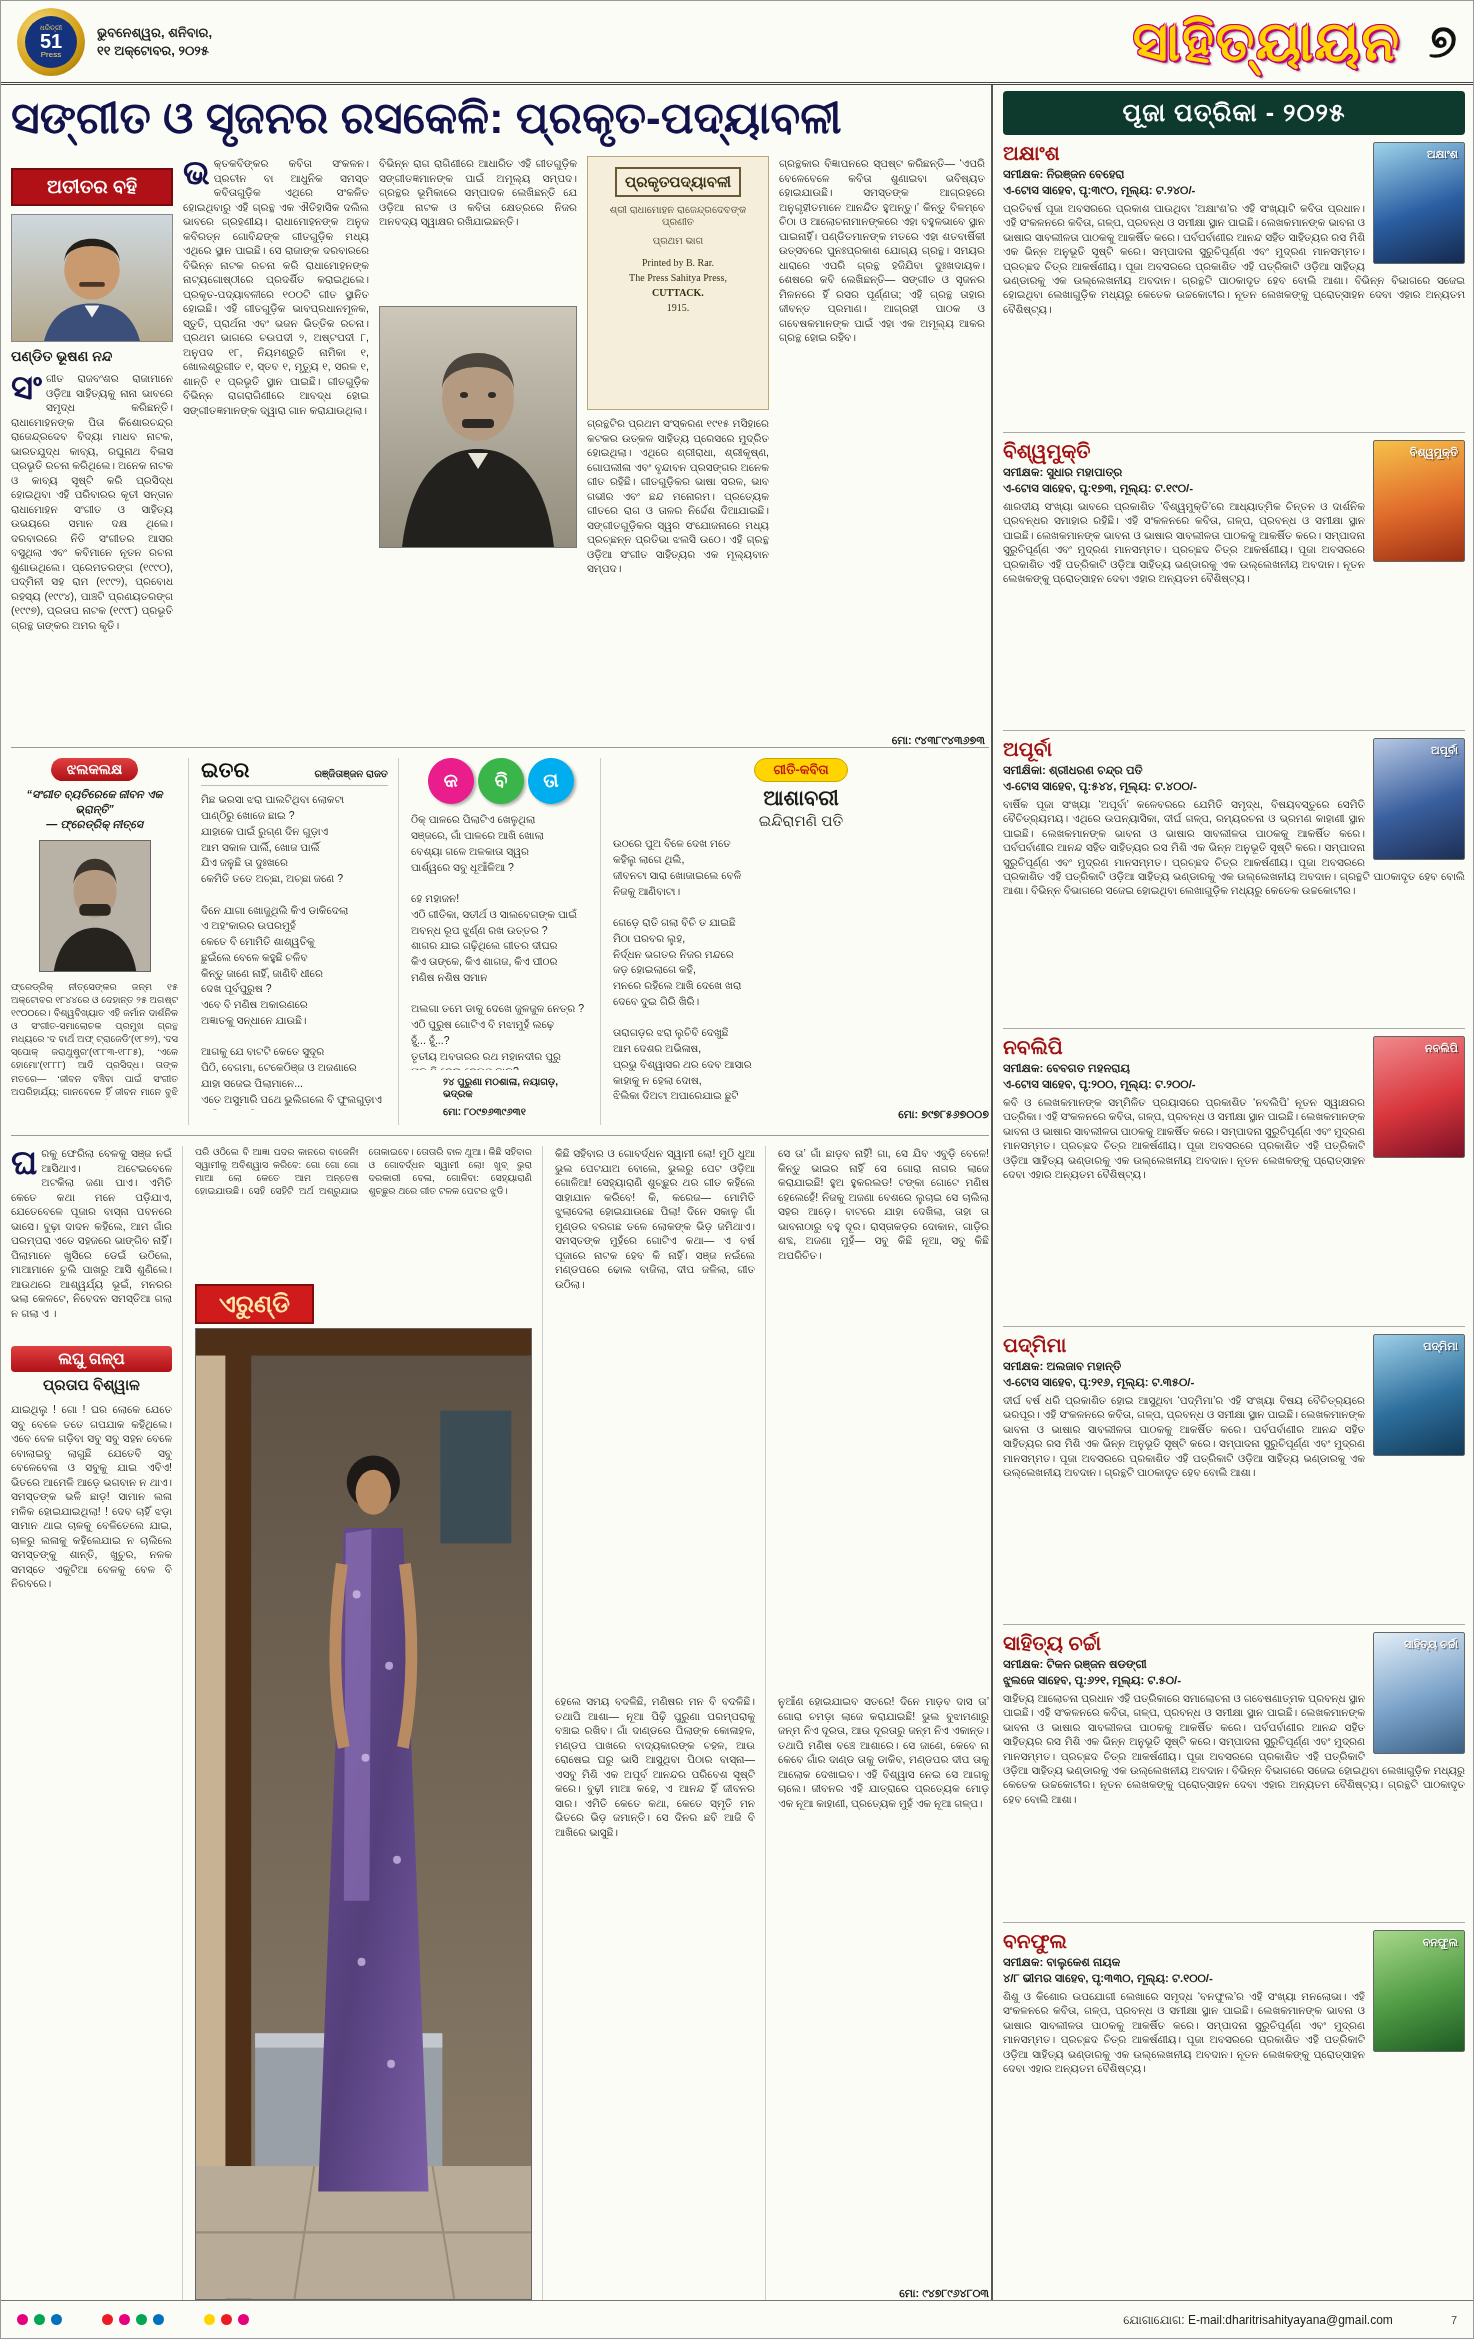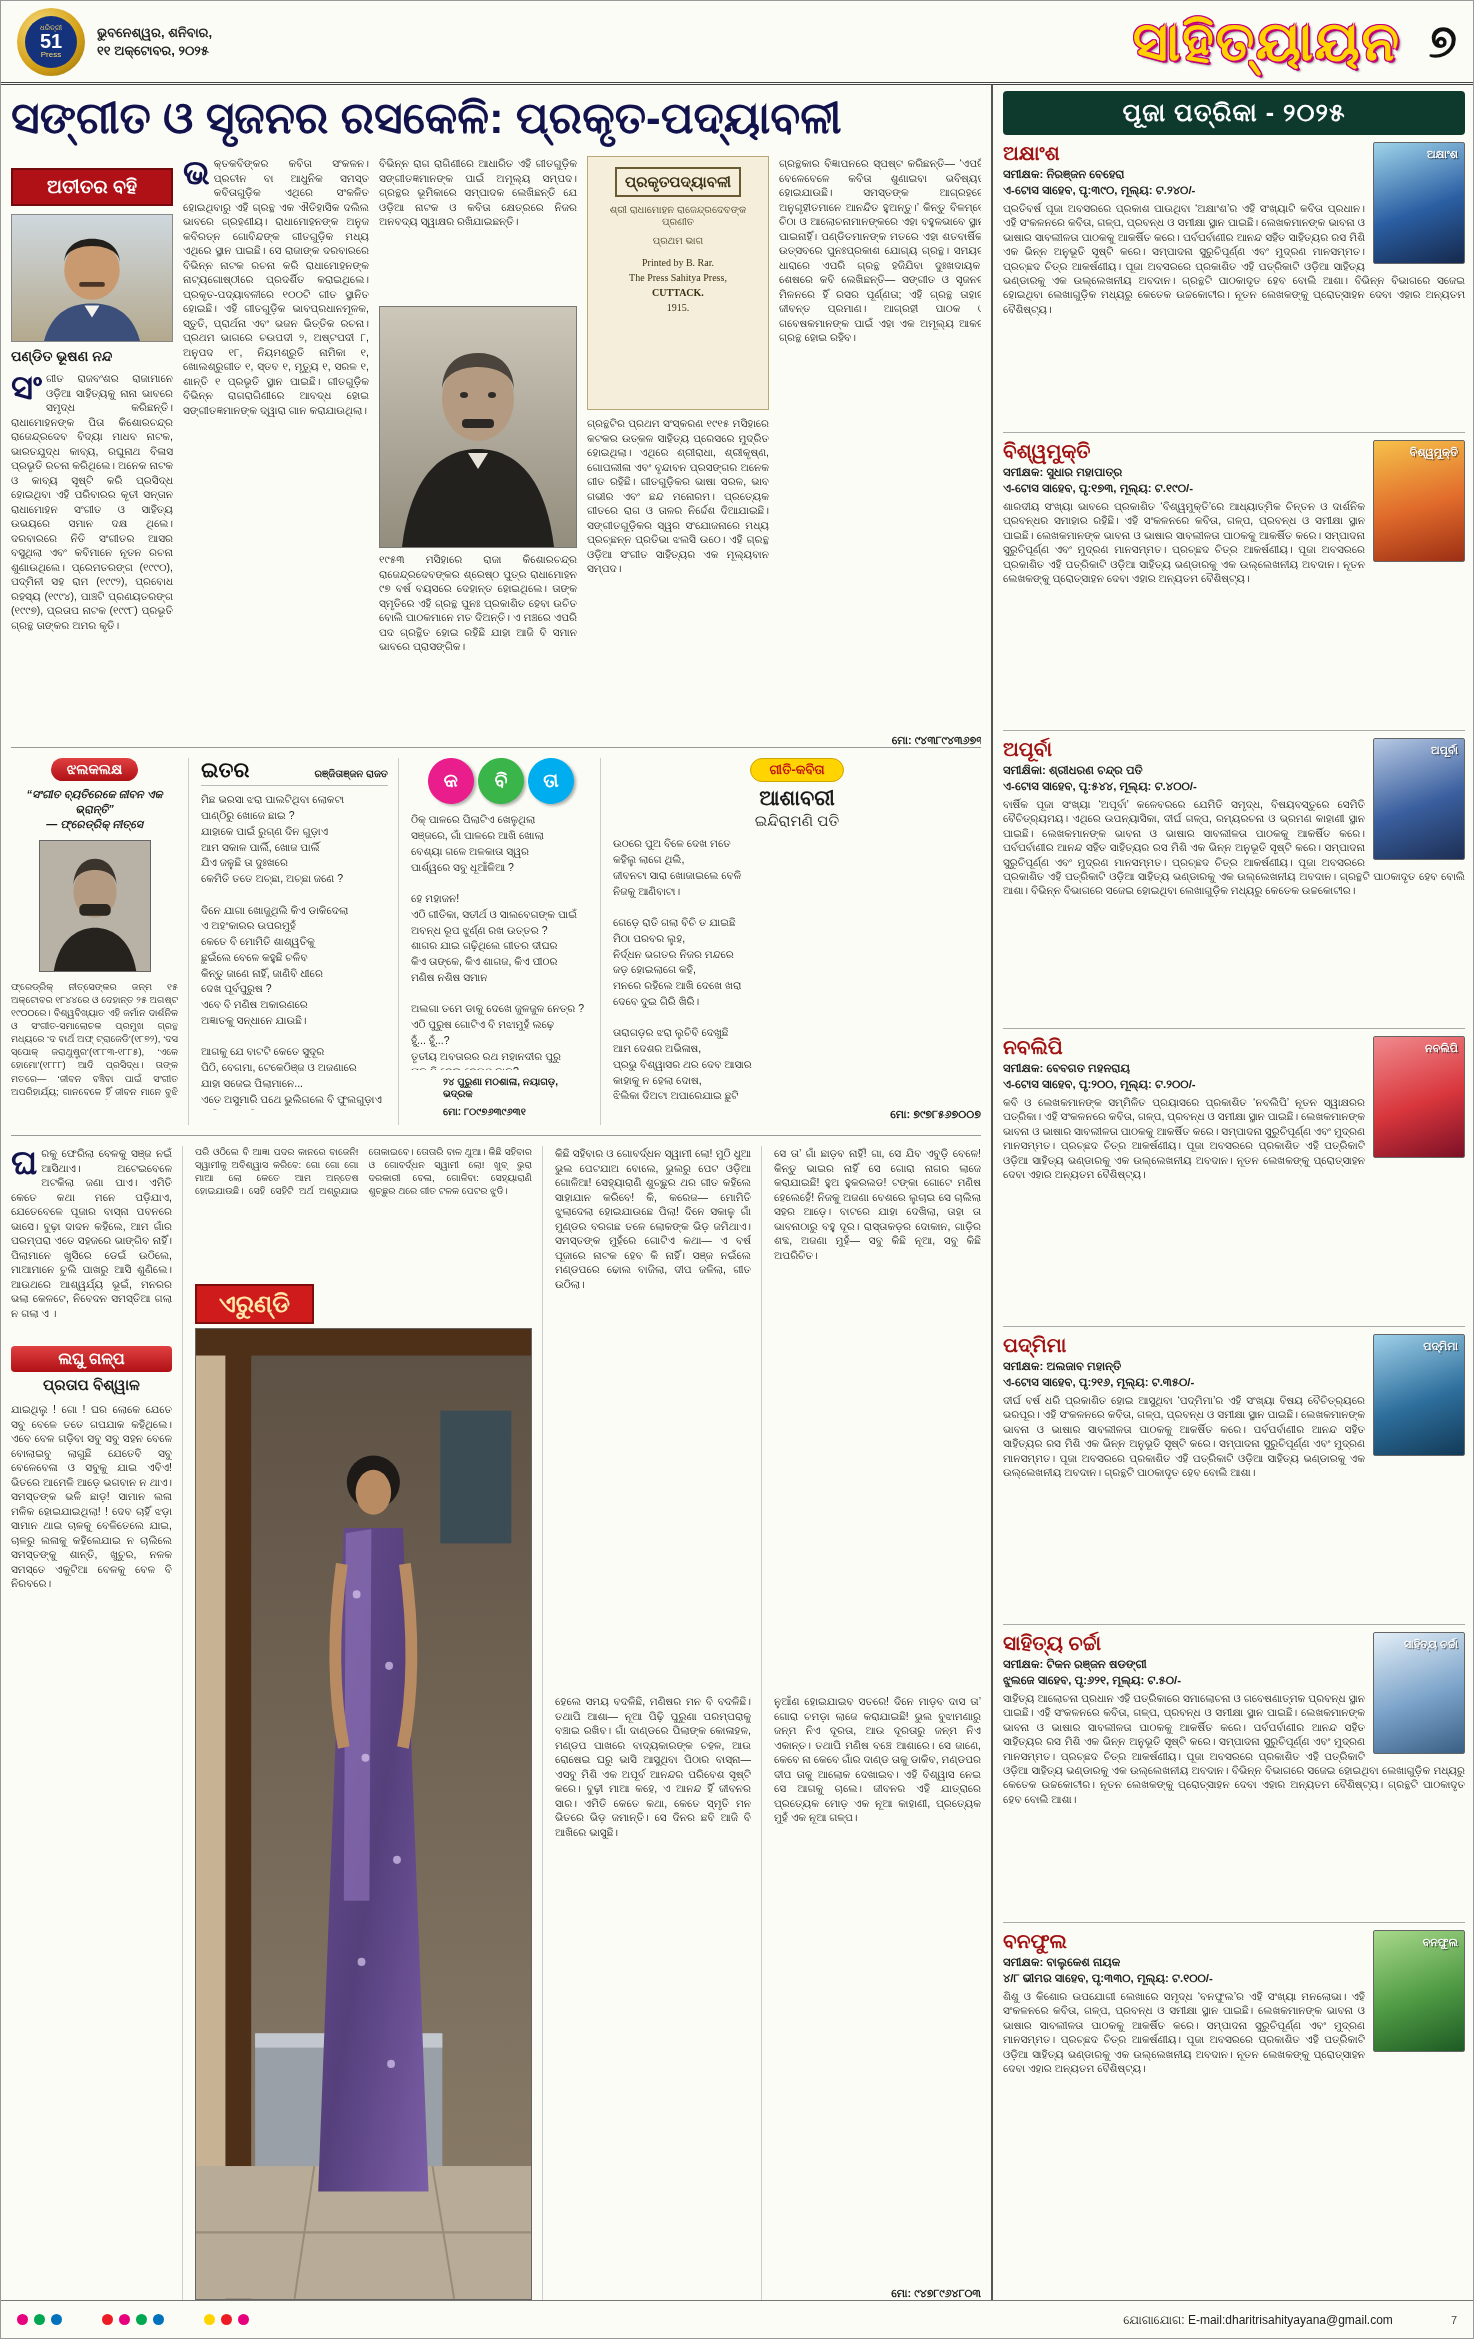--- a/index.html
+++ b/index.html
@@ -13,21 +13,21 @@
   .logo-top { font-size:7px; color:#ffd96b; }
   .logo-years { font-size:20px; font-weight:bold; }
   .logo-years-label { font-size:8px; color:#ffd96b; }
   .dateblock { margin-left:12px; font-size:13px; font-weight:bold; line-height:1.35; color:#222; }
   .brand { margin-left:auto; font-size:54px; font-weight:900; color:#ffd200; letter-spacing:2px;
            text-shadow:2px 2px 0 #c4007a,-1px -1px 0 #c4007a,1px -1px 0 #c4007a,-1px 1px 0 #c4007a,3px 3px 2px rgba(0,0,0,.35); }
   .pageno { font-size:46px; font-weight:bold; margin-left:28px; color:#111; }
 
   
   .content { display:flex; height:2215px; }
-  .main { flex:1; padding:6px 10px 0 10px; display:flex; flex-direction:column; min-width:0; }
+  .main { flex:1; padding:6px 2px 0 10px; display:flex; flex-direction:column; min-width:0; }
   .aside { width:482px; border-left:2px solid #555; padding:6px 8px 0 10px; display:flex; flex-direction:column; overflow:hidden; }
 
   .headline { font-size:44px; font-weight:900; color:#12124d; line-height:1.12; margin:2px 0 10px; }
 
   
   .lead { position:relative; height:596px; border-bottom:1px solid #999; overflow:hidden; }
   .smalltext { font-size:10.5px; line-height:1.38; text-align:justify; overflow:hidden; }
   .dropcap::first-letter { font-size:34px; font-weight:bold; float:left; line-height:.85; margin:2px 4px 0 0; color:#12124d; }
   .lead-left { position:absolute; left:0; top:8px; width:162px; bottom:0;margin-top:8px; }
   .kicker { background:#b01116; color:#fff; font-weight:bold; font-size:19px; text-align:center; padding:6px 4px; border:2px solid #720a0e; }
@@ -177,21 +177,20 @@
               <rect width="196" height="240" fill="url(#pg)"></rect>
               <path d="M22,240 C32,156 72,142 98,142 C124,142 164,156 174,240 Z" fill="#23211e"></path>
               <polygon points="88,146 98,162 108,146" fill="#e8e4da"></polygon>
               <ellipse cx="98" cy="92" rx="36" ry="42" fill="#b49a80"></ellipse>
               <path d="M62,84 C62,52 134,52 134,84 C134,66 126,46 98,46 C70,46 62,66 62,84 Z" fill="#4a443c"></path>
               <rect x="82" y="112" width="32" height="9" rx="4" fill="#2b2826"></rect>
               <ellipse cx="84" cy="88" rx="4" ry="3" fill="#2e2a26"></ellipse>
               <ellipse cx="112" cy="88" rx="4" ry="3" fill="#2e2a26"></ellipse>
             </svg>
           </div>
-          <div class="b-bottom smalltext">୧୯୫୩ ମସିହାରେ ରାଜା କିଶୋରଚନ୍ଦ୍ର ରାଜେନ୍ଦ୍ରଦେବଙ୍କର ଶ୍ରେଷ୍ଠ ପୁତ୍ର ରାଧାମୋହନ ୯୭ ବର୍ଷ ବୟସରେ ଦେହାନ୍ତ ହୋଇଥିଲେ। ତାଙ୍କ ସ୍ମୃତିରେ ଏହି ଗ୍ରନ୍ଥ ପୁନଃ ପ୍ରକାଶିତ ହେବା ଉଚିତ ବୋଲି ପାଠକମାନେ ମତ ଦିଅନ୍ତି। ଏ ମଞ୍ଚରେ ଏପରି ପଦ ଗ୍ରନ୍ଥିତ ହୋଇ ରହିଛି ଯାହା ଆଜି ବି ସମାନ ଭାବରେ ପ୍ରାସଙ୍ଗିକ।</div>
         </div>
 
         <div class="colC">
           <div class="plate">
             <div class="plate-title">ପ୍ରକୃତପଦ୍ୟାବଳୀ</div>
             <div class="plate-line">ଶ୍ରୀ ରାଧାମୋହନ ରାଜେନ୍ଦ୍ରଦେବଙ୍କ ପ୍ରଣୀତ</div>
             <div class="plate-line">ପ୍ରଥମ ଭାଗ</div>
             <div class="plate-eng">
               <div>Printed by B. Rar.</div>
               <div>The Press Sahitya Press,</div>

